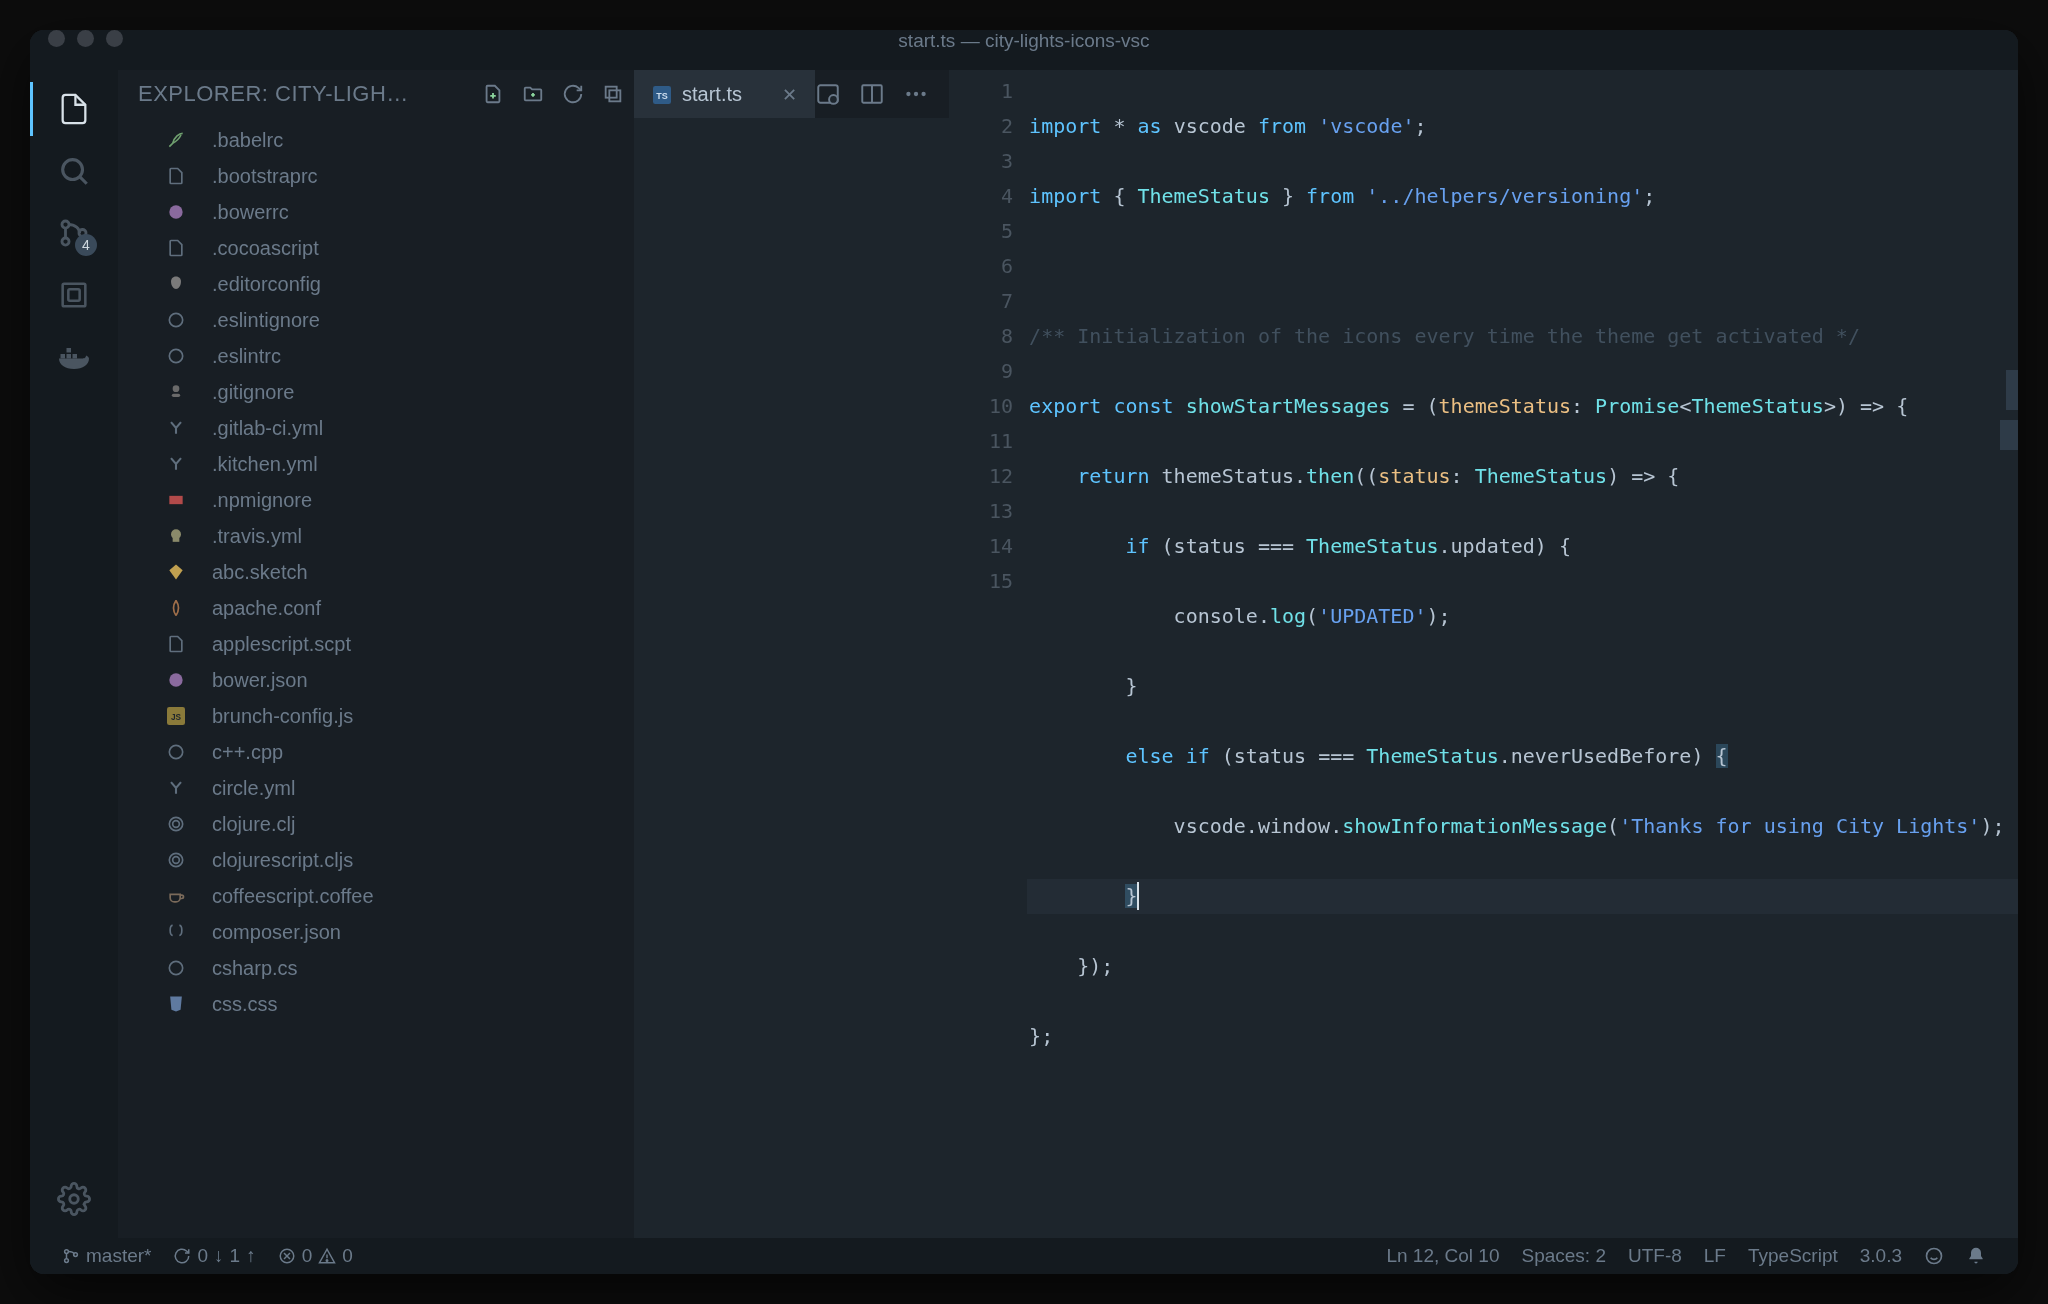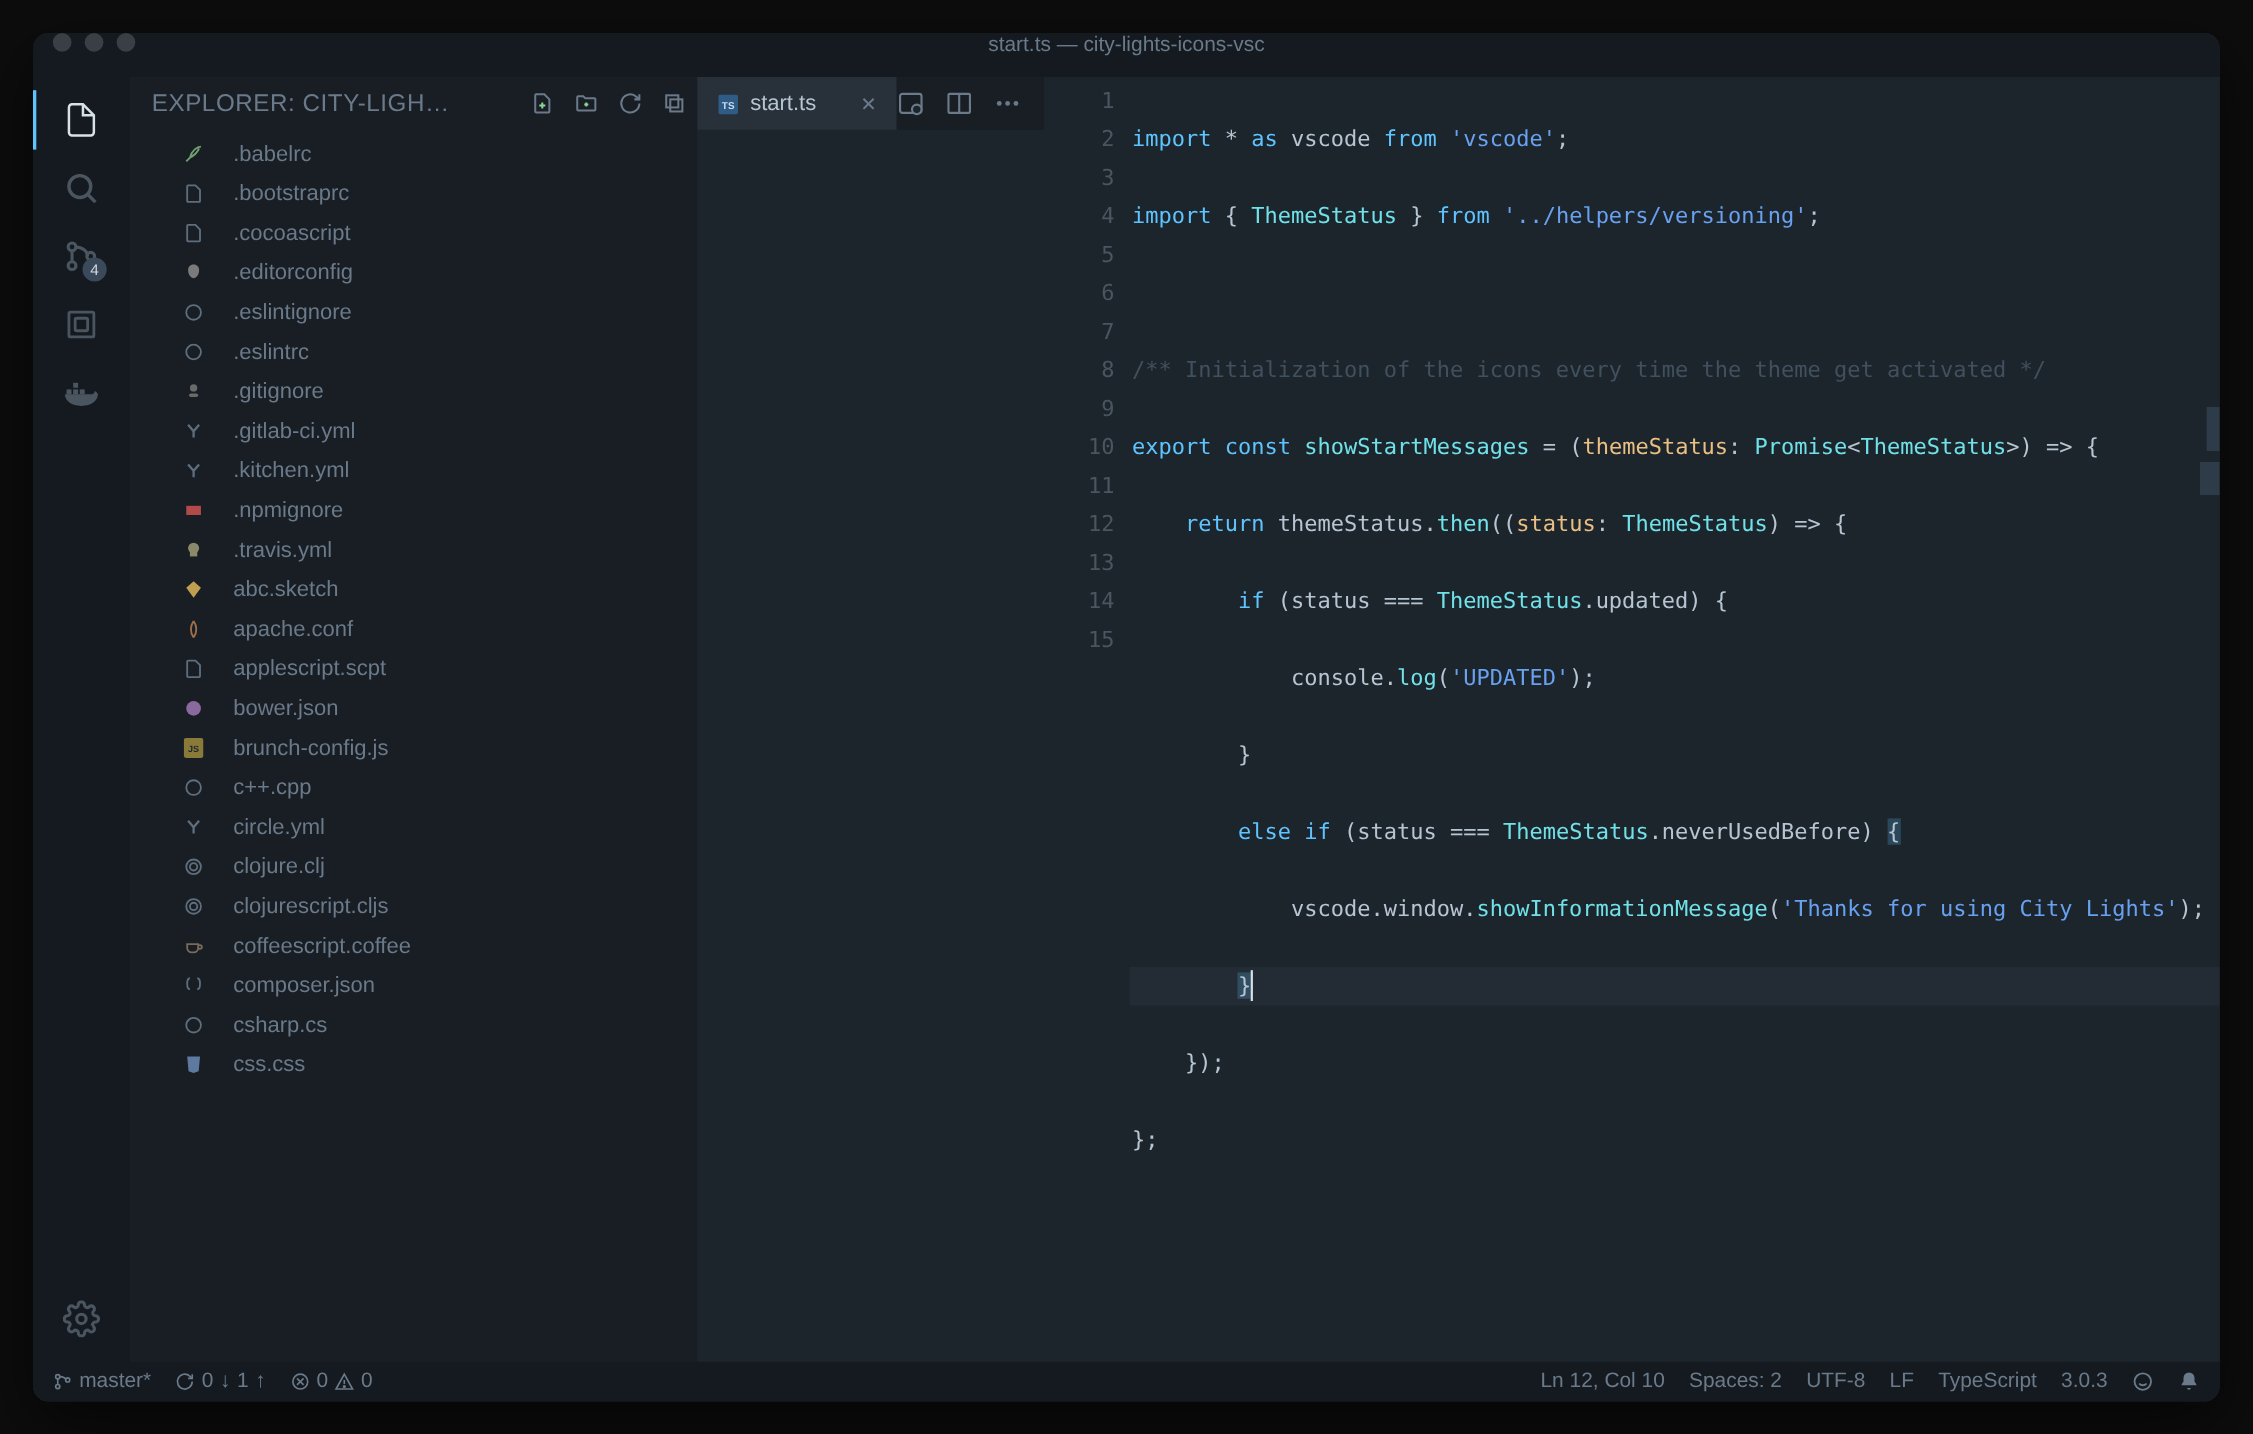--- a/index.html
+++ b/index.html
@@ -255,21 +255,21 @@
     height:14px;
     width:60%;
     background:#2e3741;
     border-radius:2px;
   }
   .statusbar {
     height:36px;
     background:var(--bg-darker);
     display:flex;
     align-items:center;
-    padding:0 18px;
+    padding:0 32px;
     color:var(--fg-dim);
     font-size:19px;
     gap:22px;
   }
   .statusbar .flex { flex:1; }
   .statusbar .sb { display:flex; align-items:center; gap:6px; cursor:pointer;}
   svg { display:block; }
   .minimap {
     width:10px;
     position:absolute;
@@ -384,20 +384,28 @@
             </span>
             <span>.babelrc</span>
           </div>
           <div class="file-item">
             <span class="ficon">
               <svg width="20" height="20" viewBox="0 0 24 24" fill="none" stroke="#5f6e7d" stroke-width="2">
                 <path d="M14 3H6a1 1 0 0 0-1 1v16a1 1 0 0 0 1 1h12a1 1 0 0 0 1-1V8l-5-5z"></path>
               </svg>
             </span>
             <span>.bootstraprc</span>
+          </div>
+          <div class="file-item">
+            <span class="ficon">
+              <svg width="20" height="20" viewBox="0 0 24 24" fill="#8a6a9e">
+                <circle cx="12" cy="12" r="8"></circle>
+              </svg>
+            </span>
+            <span>.bowerrc</span>
           </div>
           <div class="file-item">
             <span class="ficon">
               <svg width="20" height="20" viewBox="0 0 24 24" fill="none" stroke="#5f6e7d" stroke-width="2">
                 <path d="M14 3H6a1 1 0 0 0-1 1v16a1 1 0 0 0 1 1h12a1 1 0 0 0 1-1V8l-5-5z"></path>
               </svg>
             </span>
             <span>.cocoascript</span>
           </div>
           <div class="file-item">

